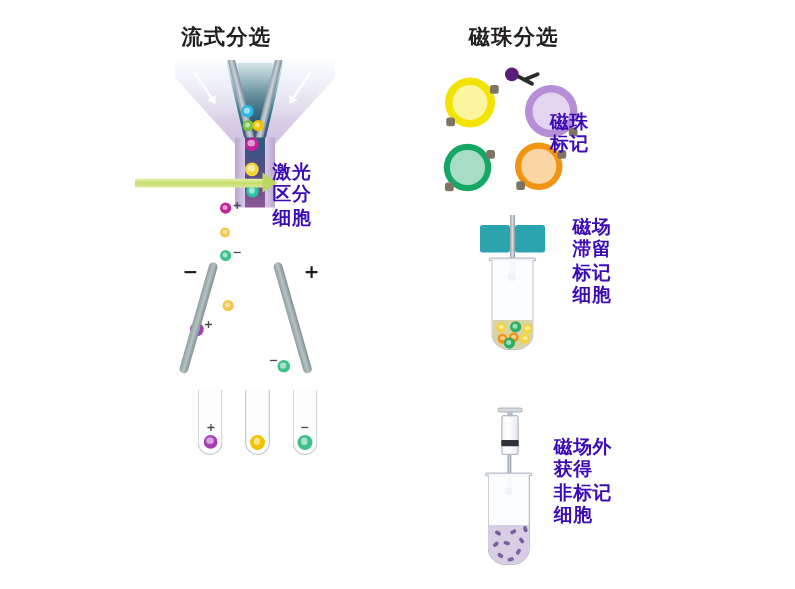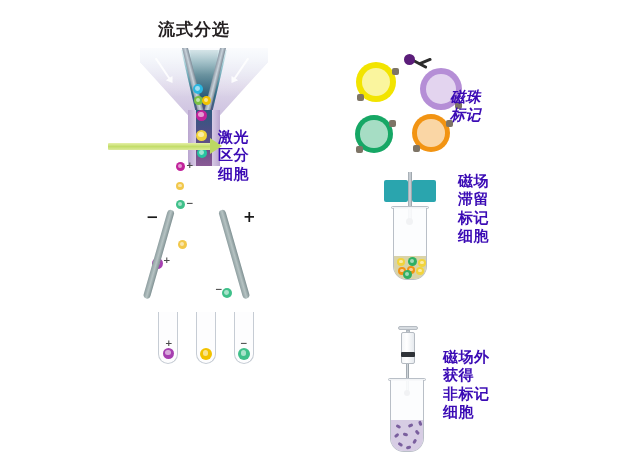--- a/index.html
+++ b/index.html
@@ -22,35 +22,35 @@
 
   
   .title {
     position: absolute;
     font-size: 17px;
     font-weight: bold;
     color: #231f20;
     letter-spacing: 1px;
     white-space: nowrap;
   }
-  #title-flow { left: 158px; top: 18px; }
+  #title-flow { left: 145px; top: 18px; }
   #title-bead { left: 375px; top: 18px; }
 
   
   .anno {
     position: absolute;
     color: #3b0bb5;
     font-size: 15px;
     font-weight: bold;
     line-height: 1.22;
     letter-spacing: 0.5px;
     white-space: pre-line;
   }
   #anno-laser { left: 218px; top: 128px; }
-  #anno-label { left: 450px; top: 88px; font-style: italic; }
+  #anno-label { left: 440px; top: 88px; }
   #anno-retain { left: 458px; top: 172px; }
   #anno-outside { left: 443px; top: 348px; }
 
   
   #nozzle-wrap {
     position: absolute;
     left: 140px; top: 48px;
     width: 128px; height: 115px;
   }
   
@@ -307,20 +307,21 @@
     background: #7a5f9e;
     border-radius: 2px;
   }
 </style>
 </head>
 <body>
 
 <div class="stage">
 
   <div class="title" id="title-flow">流式分选</div>
+  <div class="title" id="title-bead">磁珠分选</div>
 
   <div id="nozzle-wrap">
     <div class="funnel-outer"></div>
     <div class="funnel-inner-wide"></div>
     <div class="funnel-inner"></div>
     <div class="funnel-edge"></div>
     <div class="nozzle-metal left"></div>
     <div class="nozzle-metal right"></div>
     <div class="stem-wall-l"></div>
     <div class="stem-wall-r"></div>

